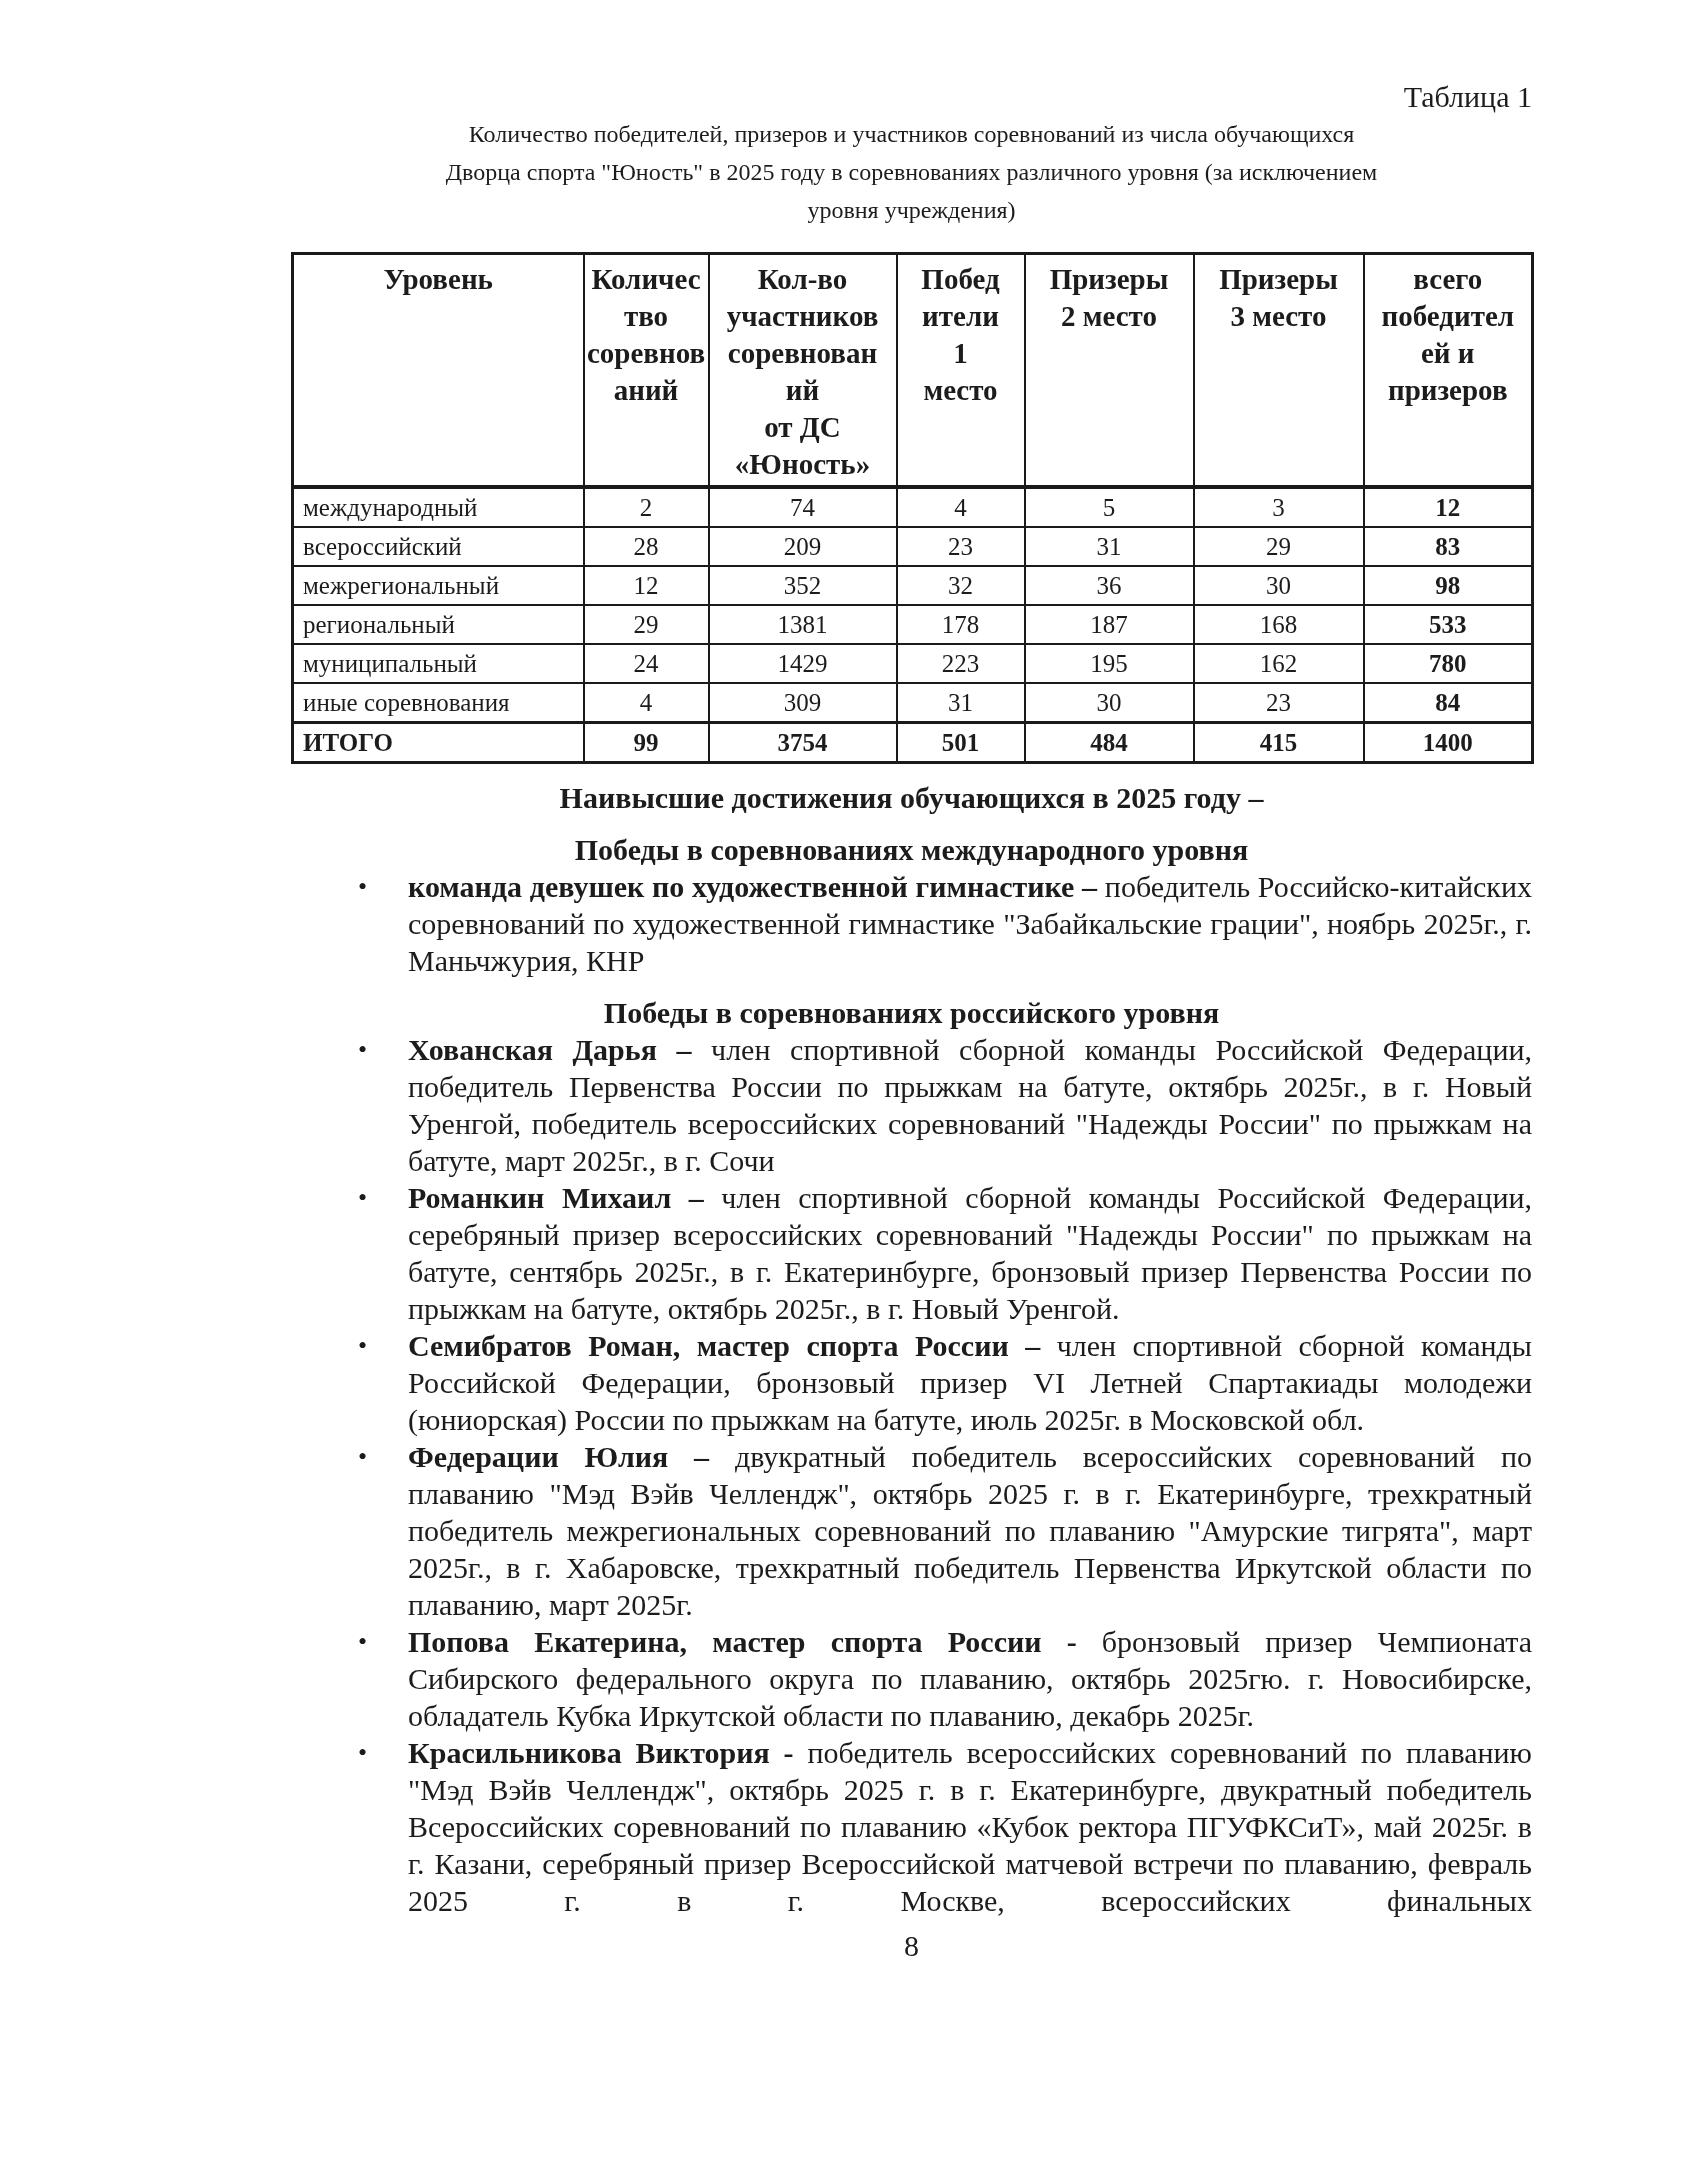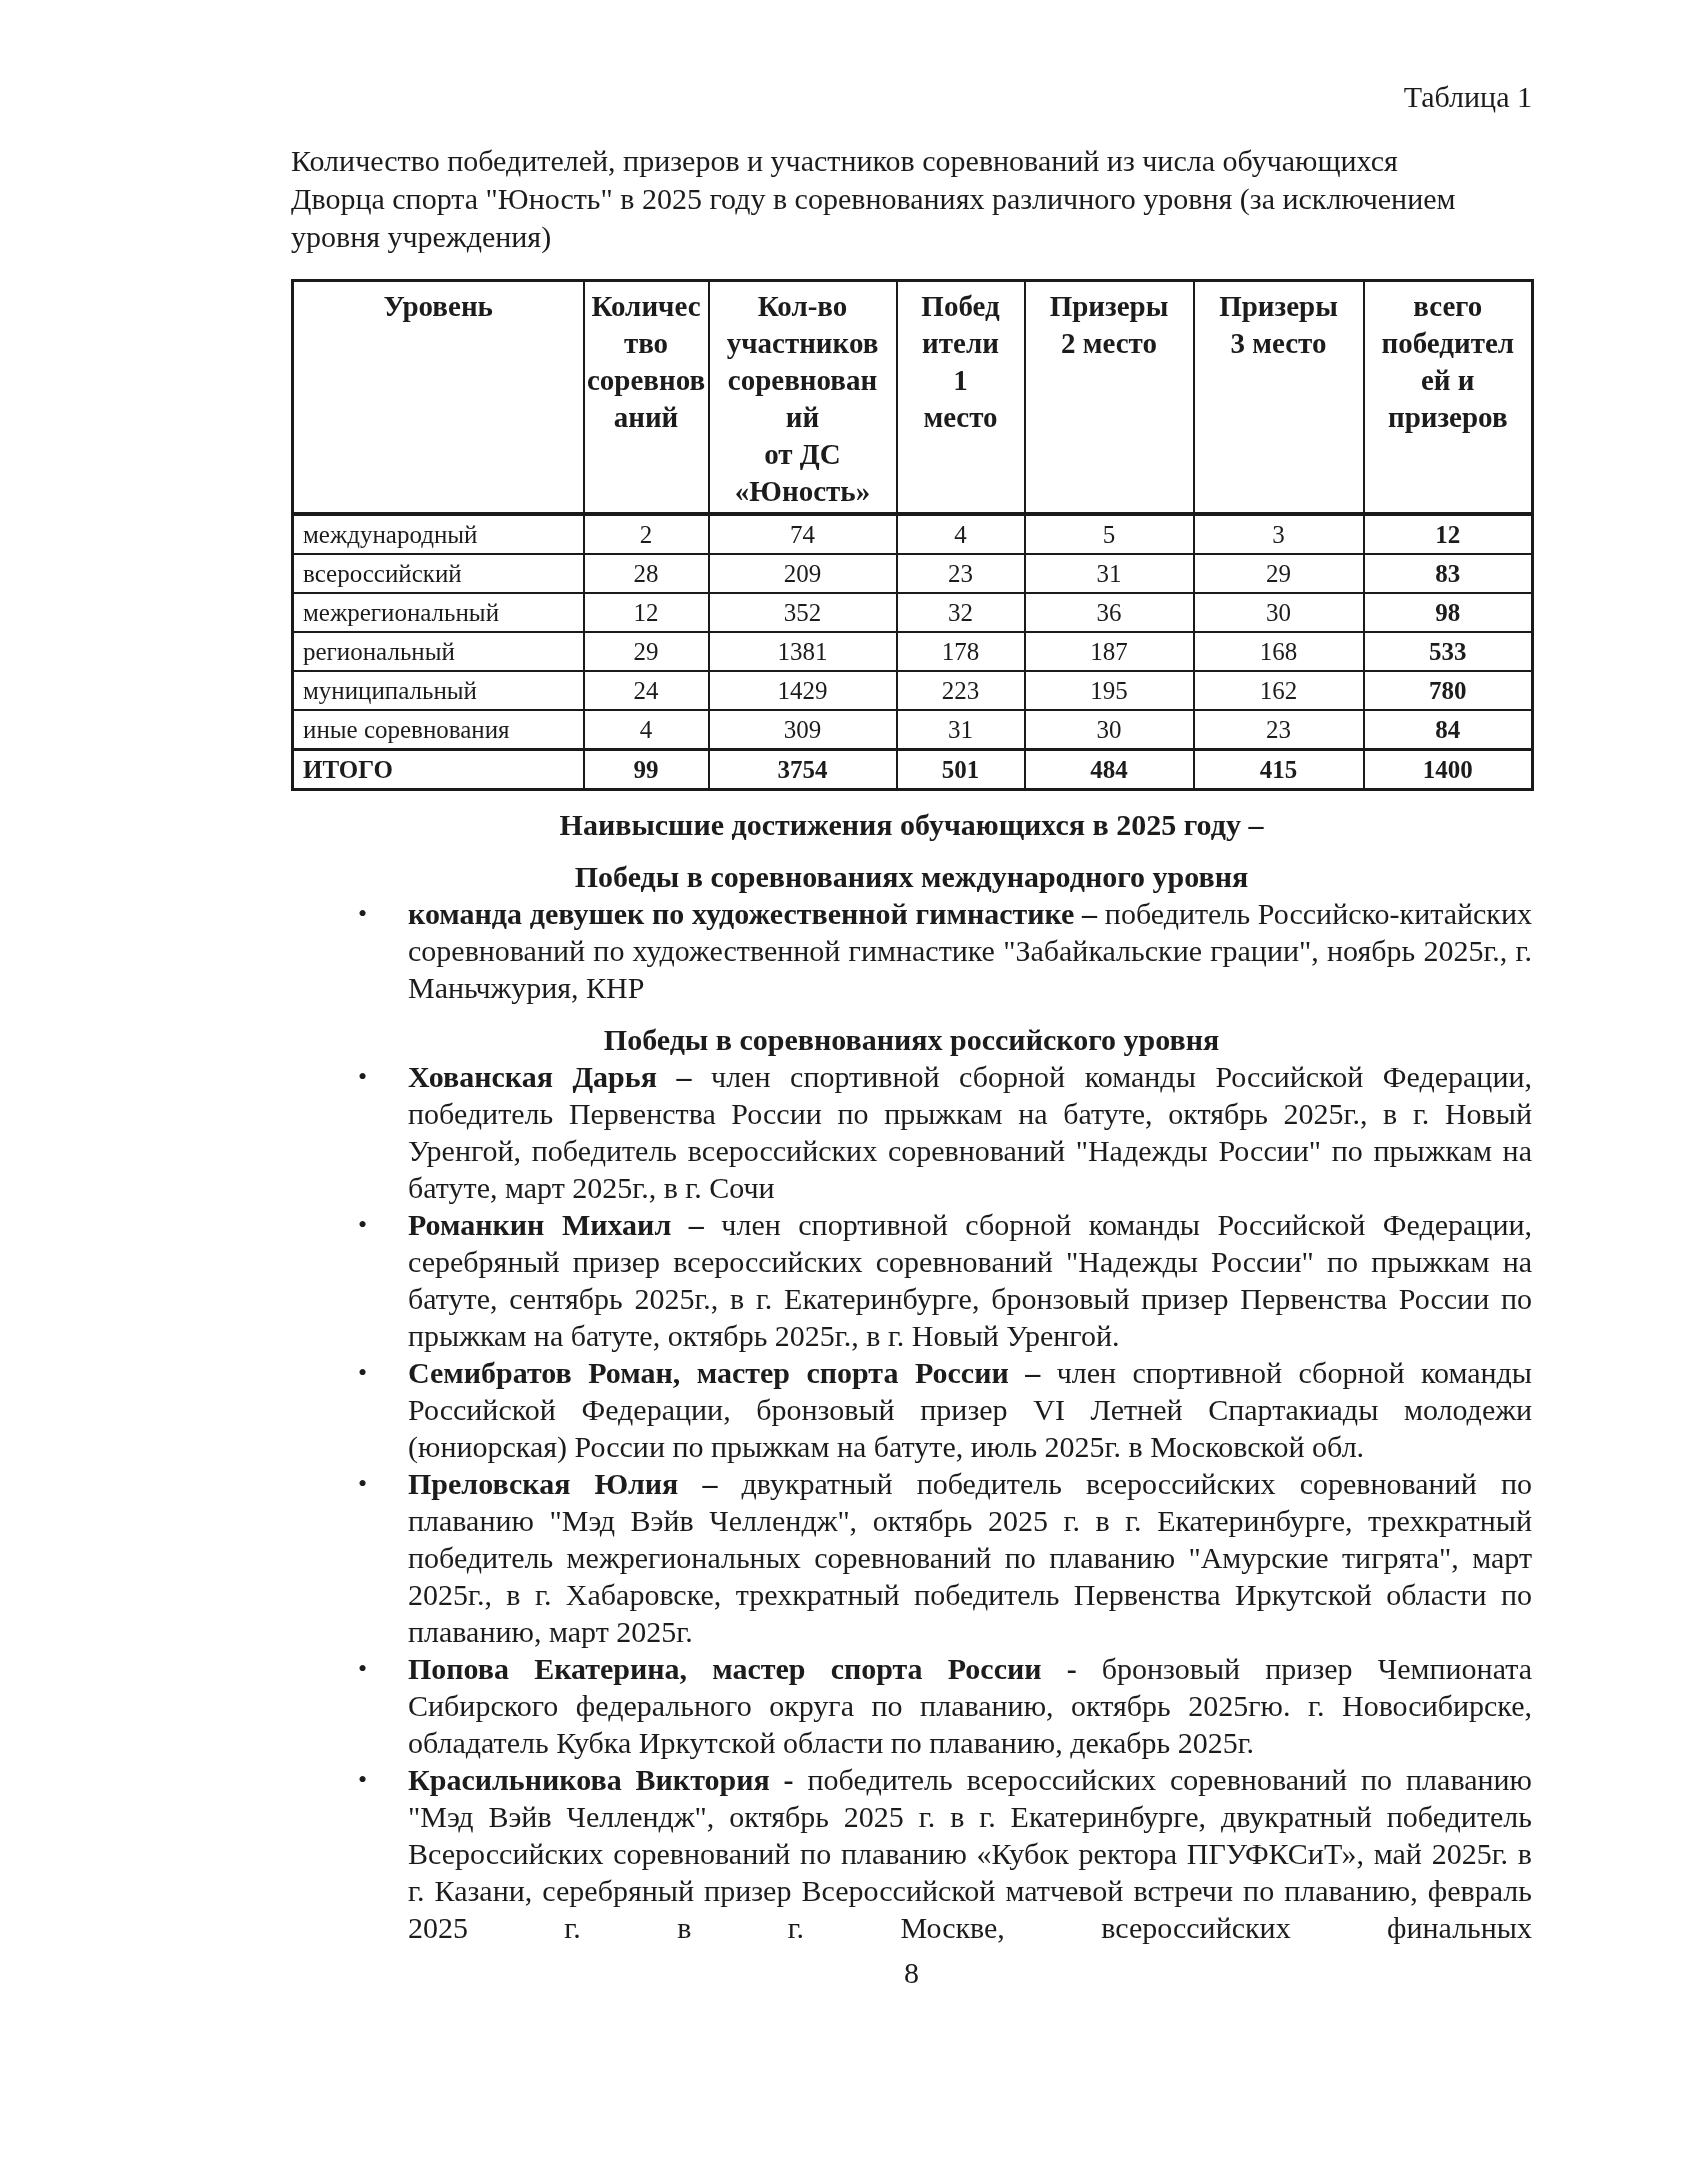--- a/index.html
+++ b/index.html
@@ -21,23 +21,22 @@
     top: 0;
     width: 1241px;
   }
   .tablica-label {
     margin-top: 78px;
     text-align: right;
     font-size: 30px;
     line-height: 37px;
   }
   .doc-title {
-    margin-top: 27px;
-    text-align: left;
-    font-size: 30px;
+    text-align: center;
+    font-size: 24px;
     line-height: 38px;
     white-space: pre-line;
   }
   table.results {
     border-collapse: collapse;
     table-layout: fixed;
     width: 1241px;
     margin-top: 23px;
     border: 3px solid #1a1a1a;
   }
@@ -241,21 +240,21 @@
     <li>
       <span class="dot">•</span><span class="lead">Хованская Дарья –</span><span> член спортивной сборной команды Российской Федерации, победитель Первенства России по прыжкам на батуте, октябрь 2025г., в г. Новый Уренгой, победитель всероссийских соревнований "Надежды России" по прыжкам на батуте, март 2025г., в г. Сочи</span>
     </li>
     <li>
       <span class="dot">•</span><span class="lead">Романкин Михаил –</span><span> член спортивной сборной команды Российской Федерации, серебряный призер всероссийских соревнований "Надежды России" по прыжкам на батуте, сентябрь 2025г., в г. Екатеринбурге, бронзовый призер Первенства России по прыжкам на батуте, октябрь 2025г., в г. Новый Уренгой.</span>
     </li>
     <li>
       <span class="dot">•</span><span class="lead">Семибратов Роман, мастер спорта России –</span><span> член спортивной сборной команды Российской Федерации, бронзовый призер VI Летней Спартакиады молодежи (юниорская) России по прыжкам на батуте, июль 2025г. в Московской обл.</span>
     </li>
     <li>
-      <span class="dot">•</span><span class="lead">Преловская Юлия –</span><span> двукратный победитель всероссийских соревнований по плаванию "Мэд Вэйв Челлендж", октябрь 2025 г. в г. Екатеринбурге, трехкратный победитель межрегиональных соревнований по плаванию "Амурские тигрята", март 2025г., в г. Хабаровске, трехкратный победитель Первенства Иркутской области по плаванию, март 2025г.</span>
+      <span class="dot">•</span><span class="lead">Федерации Юлия –</span><span> двукратный победитель всероссийских соревнований по плаванию "Мэд Вэйв Челлендж", октябрь 2025 г. в г. Екатеринбурге, трехкратный победитель межрегиональных соревнований по плаванию "Амурские тигрята", март 2025г., в г. Хабаровске, трехкратный победитель Первенства Иркутской области по плаванию, март 2025г.</span>
     </li>
     <li>
       <span class="dot">•</span><span class="lead">Попова Екатерина, мастер спорта России -</span><span> бронзовый призер Чемпионата Сибирского федерального округа по плаванию, октябрь 2025гю. г. Новосибирске, обладатель Кубка Иркутской области по плаванию, декабрь 2025г.</span>
     </li>
     <li class="continues">
       <span class="dot">•</span><span class="lead">Красильникова Виктория -</span><span> победитель всероссийских соревнований по плаванию "Мэд Вэйв Челлендж", октябрь 2025 г. в г. Екатеринбурге, двукратный победитель Всероссийских соревнований по плаванию «Кубок ректора ПГУФКСиТ», май 2025г. в г. Казани, серебряный призер Всероссийской матчевой встречи по плаванию, февраль 2025 г. в г. Москве, всероссийских финальных</span>
     </li>
   </ul>
 
   <div class="page-number">8</div>

